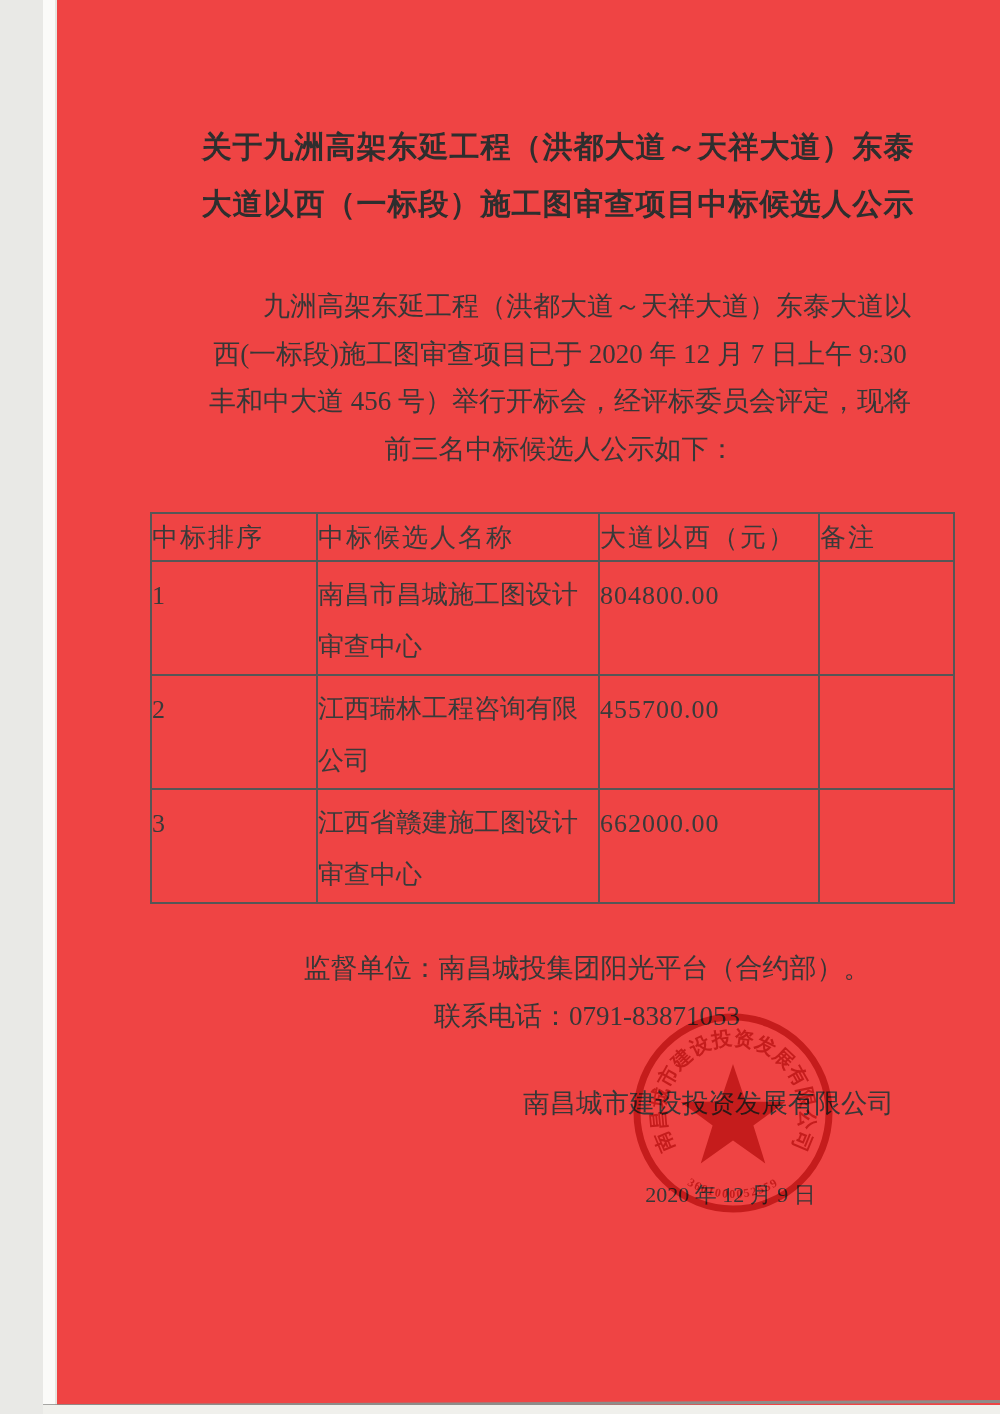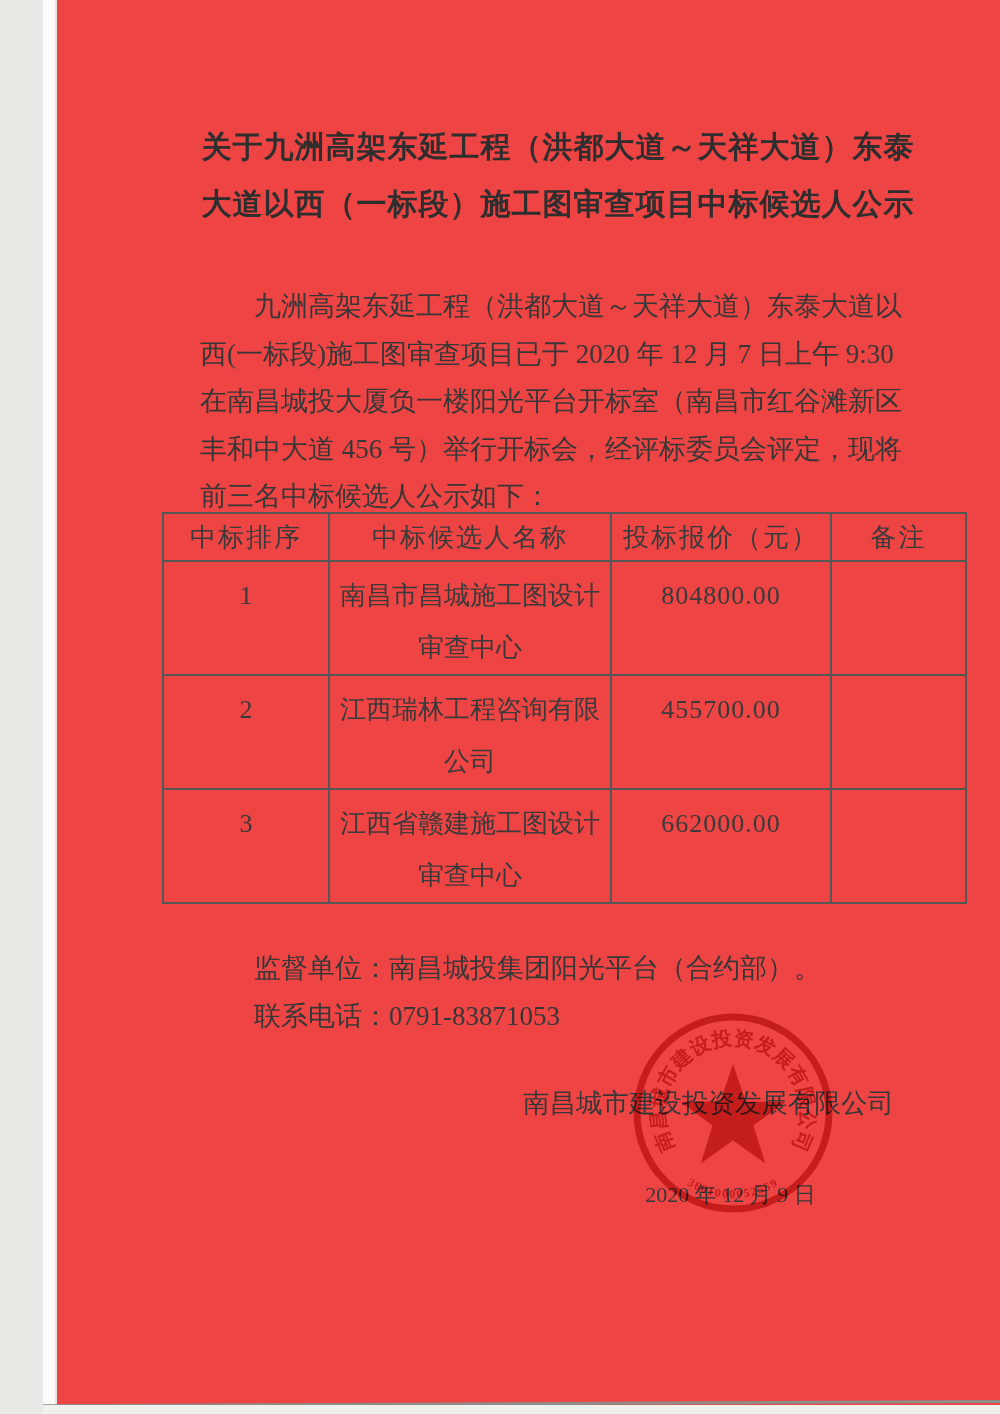--- a/index.html
+++ b/index.html
@@ -25,41 +25,41 @@
     position:absolute; left:0; top:1405px; width:1000px; height:9px;
     background:#f0f0ec;
   }
   .doc-title {
     position:absolute; top:118px; left:130px; width:770px;
     text-align:center; font-size:30px; font-weight:bold;
     line-height:57px; letter-spacing:1px; color:#2e2e2e;
   }
   .para { position:absolute; left:157px; width:720px; }
   .para .line {
-    font-size:27px; line-height:47.5px; white-space:nowrap; color:#373737;
+    font-size:27px; line-height:47.5px; white-space:nowrap; color:#373737;text-align:center;
   }
   .indent { padding-left:54px; }
   .para1 { top:283px; }
   .para2 { top:850px; }
   .contact { top:945px; }
   .bid-table {
-    position:absolute; top:512px; left:119px; width:803px;
+    position:absolute; top:512px; left:107px; width:803px;
     border-collapse:collapse; table-layout:fixed;
-    text-align:center; color:#3a3a3a;
+    text-align:left; color:#3a3a3a;
   }
   .bid-table th, .bid-table td { border:2px solid #565656; padding:0; }
   .bid-table thead th {
     height:46px; font-size:26px; font-weight:normal;
     vertical-align:middle; letter-spacing:2px;
   }
   .bid-table tbody td {
     height:91px; vertical-align:top; padding-top:8px;
     font-size:26px; line-height:52px;
   }
-  .cell-name { font-size:25px; }
+  .cell-name { font-size:25px;font-family:Liberation Mono, monospace; }
   .cell-price { letter-spacing:1px; }
   .sig-company {
     position:absolute; top:1085px; left:480px;
     font-size:26.5px; line-height:36px; color:#373737; white-space:nowrap;
   }
   .sig-date {
     position:absolute; top:1180px; left:545px; width:285px;
     text-align:center; font-size:22px; color:#373737; white-space:nowrap;
   }
   .seal {
@@ -79,37 +79,36 @@
   <div class="edge-left"></div>
 
   <div class="doc-title">
     <div>关于九洲高架东延工程（洪都大道～天祥大道）东泰</div>
     <div>大道以西（一标段）施工图审查项目中标候选人公示</div>
   </div>
 
   <div class="para para1">
     <div class="line indent">九洲高架东延工程（洪都大道～天祥大道）东泰大道以</div>
     <div class="line">西(一标段)施工图审查项目已于 2020 年 12 月 7 日上午 9:30</div>
-    <div class="line">在南昌城投大厦负一楼阳光平台开标室（南昌市红谷滩新区</div>
     <div class="line">丰和中大道 456 号）举行开标会，经评标委员会评定，现将</div>
     <div class="line">前三名中标候选人公示如下：</div>
   </div>
 
   <table class="bid-table">
     <colgroup>
       <col style="width:166px">
         <col style="width:282px">
         <col style="width:220px">
         <col style="width:135px">
     </colgroup>
     <thead>
       <tr>
         <th>中标排序</th>
         <th>中标候选人名称</th>
-        <th>投标报价（元）</th>
+        <th>大道以西（元）</th>
         <th>备注</th>
       </tr>
     </thead>
     <tbody>
       <tr>
         <td class="cell-rank">1</td>
         <td class="cell-name">南昌市昌城施工图设计审查中心</td>
         <td class="cell-price">804800.00</td>
         <td class="cell-note"></td>
       </tr>

